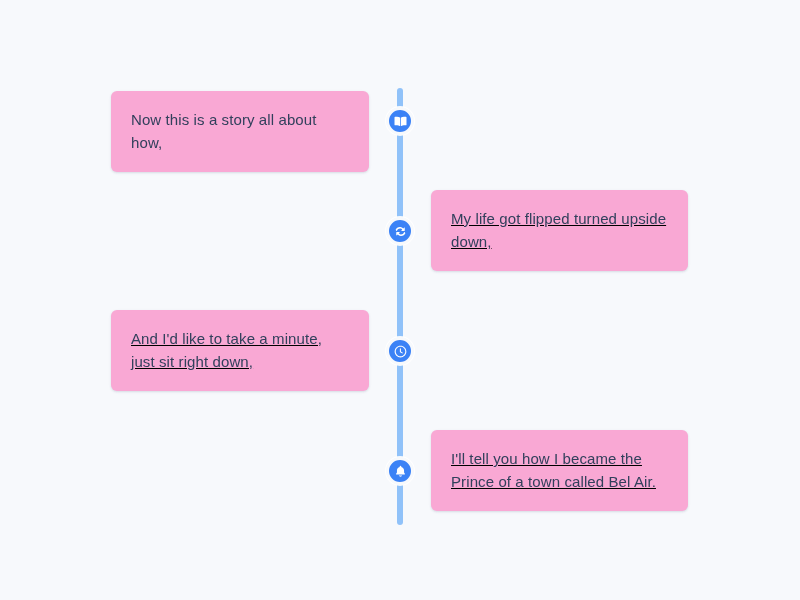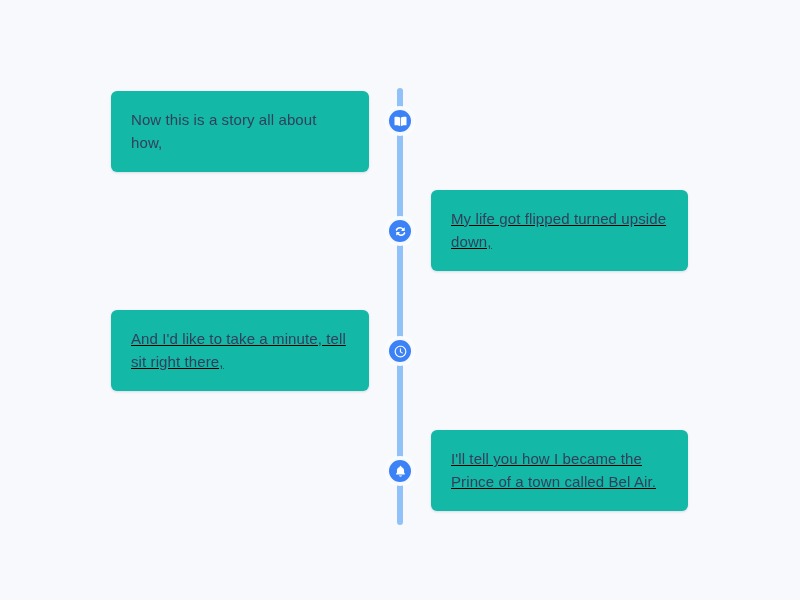--- a/index.html
+++ b/index.html
@@ -61,21 +61,21 @@
   .entry-marker svg {
     width: 15px;
     height: 15px;
     display: block;
     fill: #ffffff;
   }
 
   
   .entry-card {
     position: absolute;
-    background: #14b8a6;
+    background: #f9a8d4;
     border-radius: 6px;
     box-shadow: 0 1px 3px rgba(40,60,100,0.10),
                 0 1px 2px rgba(40,60,100,0.06);
     padding: 17px 20px 18px 20px;
     z-index: 2;
   }
   .entry-card .entry-text {
     color: #32405c;
     font-size: 15px;
     line-height: 23px;
@@ -125,21 +125,21 @@
     </div>
   </div>
 
   <div class="timeline-entry side-left lines-2" style="top:350px;">
     <div class="entry-marker">
       <svg viewBox="0 0 24 24">
         <path d="M12 2.6C6.8 2.6 2.6 6.8 2.6 12S6.8 21.4 12 21.4 21.4 17.2 21.4 12 17.2 2.6 12 2.6zm0 1.8c4.2 0 7.6 3.4 7.6 7.6s-3.4 7.6-7.6 7.6S4.4 16.2 4.4 12 7.8 4.4 12 4.4zm-.1 2.4c-.5 0-.9.4-.9.9v4.5c0 .3.2.6.4.8l2.9 1.9c.4.3 1 .1 1.2-.3.3-.4.1-1-.3-1.2l-2.5-1.6V7.7c0-.5-.4-.9-.8-.9z"></path>
       </svg>
     </div>
     <div class="entry-card">
-      <div class="entry-text">And I'd like to take a minute, tell sit right there,</div>
+      <div class="entry-text">And I'd like to take a minute, just sit right down,</div>
     </div>
   </div>
 
   <div class="timeline-entry side-right lines-2" style="top:470px;">
     <div class="entry-marker">
       <svg viewBox="0 0 24 24">
         <path d="M12 2.8c-.7 0-1.3.6-1.3 1.3v.6c-2.6.6-4.4 2.9-4.4 5.6v3.1l-1.3 2c-.4.6 0 1.4.8 1.4h12.4c.7 0 1.2-.8.8-1.4l-1.3-2v-3.1c0-2.7-1.9-5-4.4-5.6v-.6c0-.7-.6-1.3-1.3-1.3zm0 15.6c-1 0-1.9-.1-2.6-.3.2 1.3 1.3 2.2 2.6 2.2s2.4-.9 2.6-2.2c-.7.2-1.6.3-2.6.3z"></path>
       </svg>
     </div>
     <div class="entry-card">

